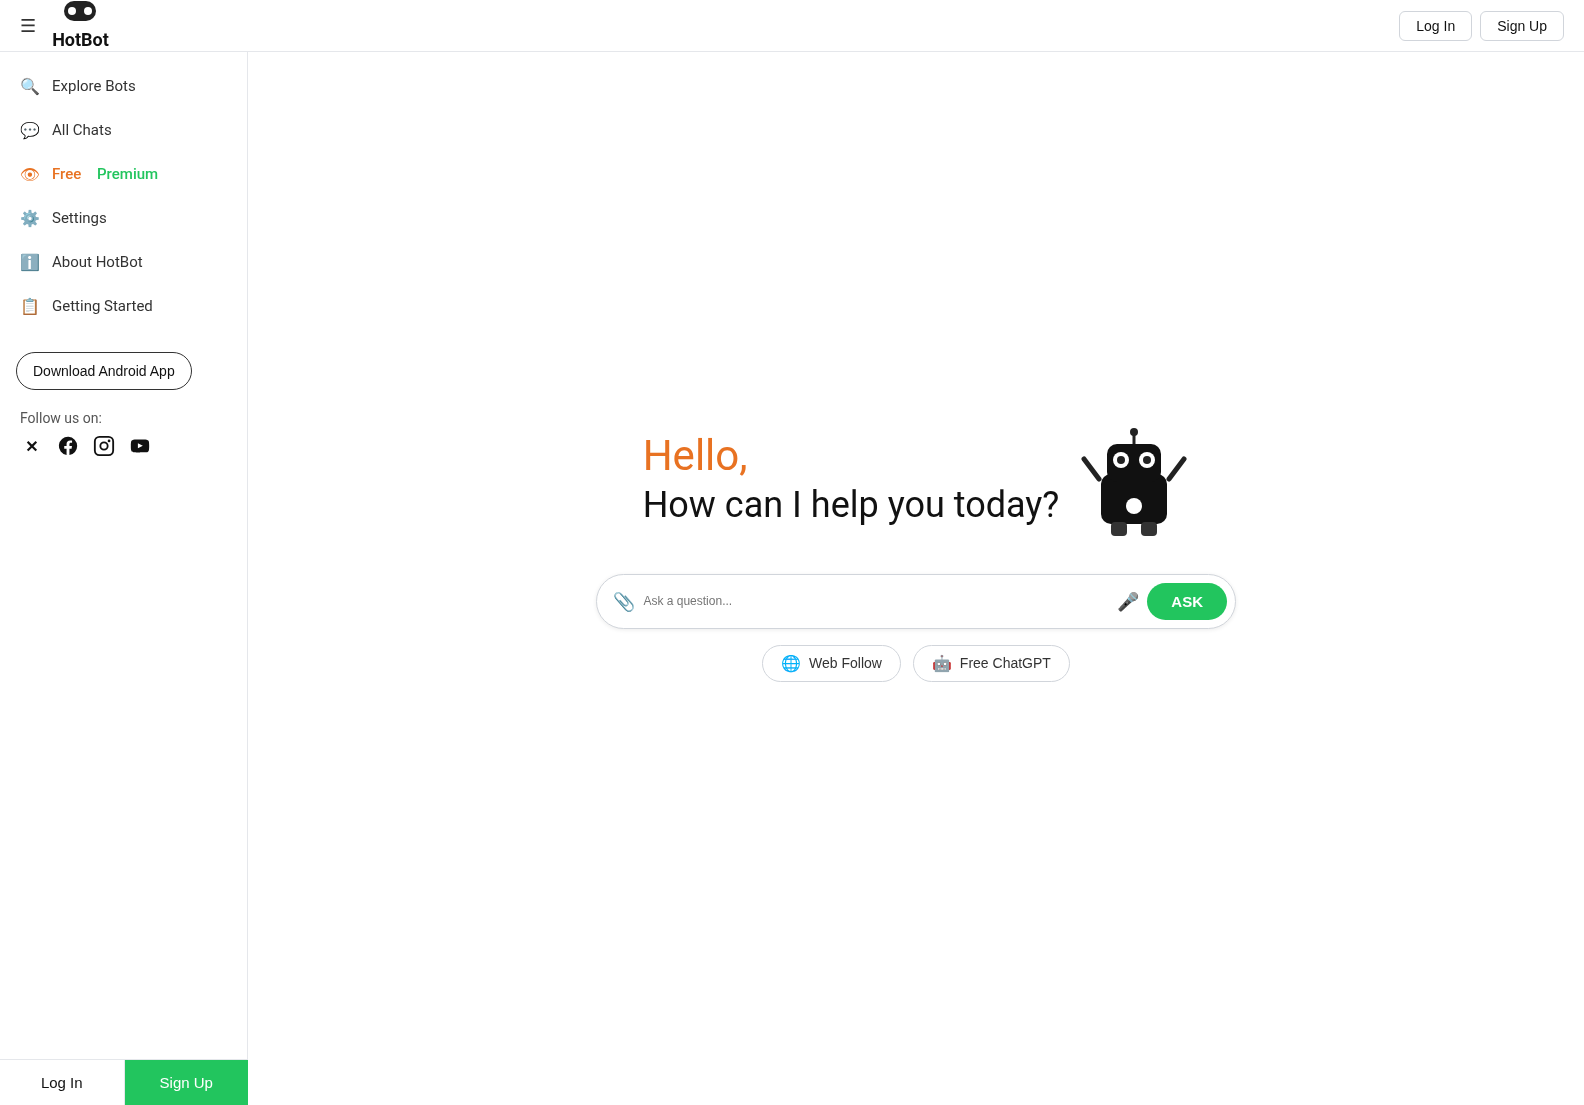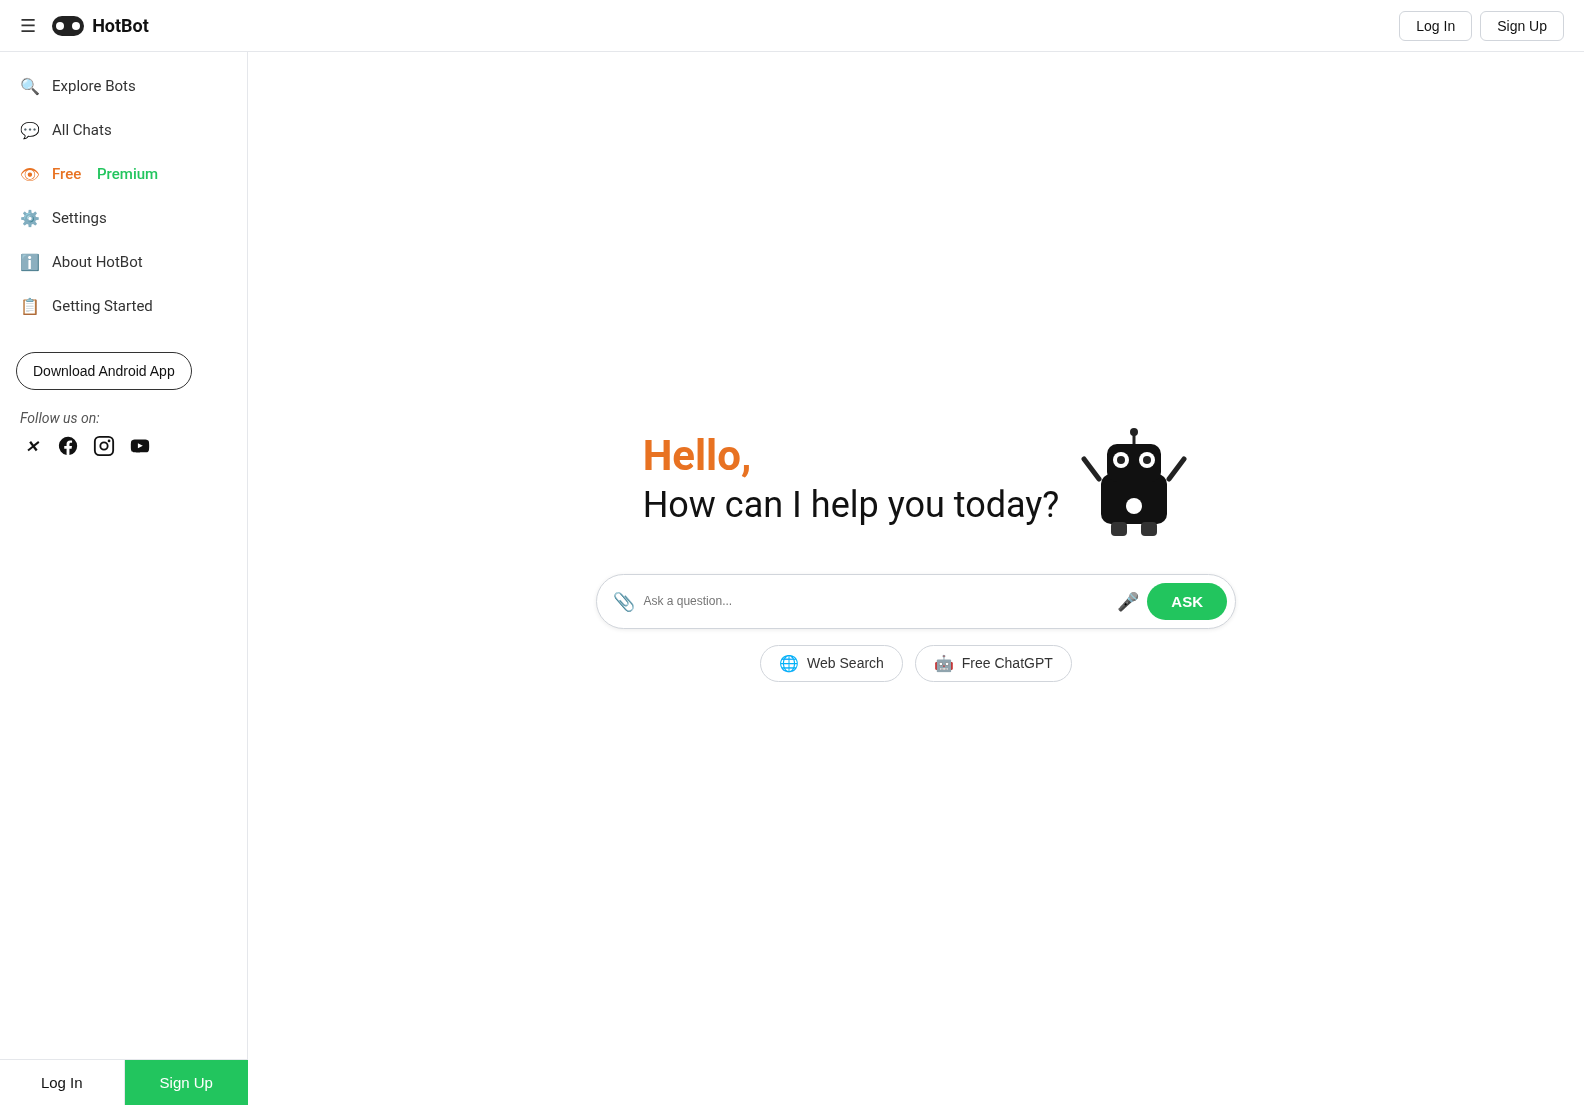--- a/index.html
+++ b/index.html
@@ -5,21 +5,21 @@
     * { margin: 0; padding: 0; box-sizing: border-box; }
     body { font-family: -apple-system, BlinkMacSystemFont, 'Segoe UI', Roboto, sans-serif; background: #fff; display: flex; flex-direction: column; height: 100vh; overflow: hidden; }
 
     
     .header {
       display: flex; align-items: center; justify-content: space-between;
       padding: 0 20px; height: 52px; border-bottom: 1px solid #e5e7eb;
       background: #fff; position: fixed; top: 0; left: 0; right: 0; z-index: 100;
     }
     .header-left { display: flex; align-items: center; gap: 16px; }
-    .logo { display: flex; align-items: center; gap: 8px; font-weight: 700; font-size: 18px; color: #111; }
+    .logo { display: flex; align-items: center; gap: 8px; font-weight: 700; font-size: 18px; color: #111; flex-direction: column; }
     .logo-icon { width: 32px; height: 20px; background: #222; border-radius: 10px; position: relative; display: flex; align-items: center; justify-content: center; }
     .logo-icon::before, .logo-icon::after {
       content: ''; position: absolute; width: 8px; height: 8px;
       background: #fff; border-radius: 50%; top: 50%; transform: translateY(-50%);
     }
     .logo-icon::before { left: 4px; }
     .logo-icon::after { right: 4px; }
     .hamburger { font-size: 18px; cursor: pointer; color: #333; background: none; border: none; }
     .header-right { display: flex; gap: 8px; }
     .btn-login { padding: 6px 16px; border: 1px solid #d1d5db; border-radius: 6px; background: #fff; font-size: 14px; cursor: pointer; color: #111; }
@@ -41,21 +41,21 @@
     .sidebar-item.premium .item-label-premium { color: #22c55e; font-weight: 500; }
 
     
     .download-btn {
       margin: 8px 16px; padding: 10px 16px; border: 1.5px solid #333;
       border-radius: 20px; background: #fff; font-size: 14px; cursor: pointer;
       font-weight: 500; color: #111; text-align: center;
     }
 
     
-    .follow-section { padding: 12px 20px; font-style: italic; }
+    .follow-section { padding: 12px 20px; }
     .follow-label { font-size: 14px; color: #555; margin-bottom: 8px; }
     .social-icons { display: flex; gap: 12px; align-items: center; }
     .social-icon { width: 24px; height: 24px; display: flex; align-items: center; justify-content: center; cursor: pointer; font-size: 18px; color: #111; }
 
     
     .sidebar-bottom {
       position: fixed; bottom: 0; left: 0; width: 248px;
       display: flex; border-top: 1px solid #e5e7eb; background: #fff;
     }
     .btn-bottom-login {
@@ -68,21 +68,21 @@
     }
 
     
     .main {
       margin-left: 248px; flex: 1; display: flex; flex-direction: column;
       align-items: center; justify-content: center; padding: 40px 20px;
       min-height: calc(100vh - 52px);
     }
     .hero { display: flex; align-items: center; gap: 20px; margin-bottom: 40px; }
     .hero-text { text-align: left; }
-    .hero-hello { font-size: 42px; font-weight: 700; color: #e87222; }
+    .hero-hello { font-size: 42px; font-weight: 400; color: #e87222; }
     .hero-subtitle { font-size: 36px; font-weight: 400; color: #111; margin-top: 4px; }
 
     
     .robot-container { width: 110px; height: 110px; flex-shrink: 0; }
 
     
     .search-bar-wrapper { width: 100%; max-width: 640px; }
     .search-bar {
       display: flex; align-items: center; border: 1.5px solid #d1d5db;
       border-radius: 30px; padding: 8px 8px 8px 16px; background: #fff;
@@ -242,21 +242,21 @@
   <div class="search-bar-wrapper">
     <div class="search-bar">
       <span class="attach-icon">📎</span>
       <input type="text" placeholder="Ask a question..." style="">
       <span class="mic-icon">🎤</span>
       <button class="ask-btn">ASK</button>
     </div>
     <div class="action-buttons">
       <button class="action-btn">
         <span class="btn-icon">🌐</span>
-        <span>Web Search</span>
+        <span>Web Follow</span>
       </button>
       <button class="action-btn">
         <span class="btn-icon">🤖</span>
         <span>Free ChatGPT</span>
       </button>
     </div>
   </div>
 </div>
 
 </body></html>

